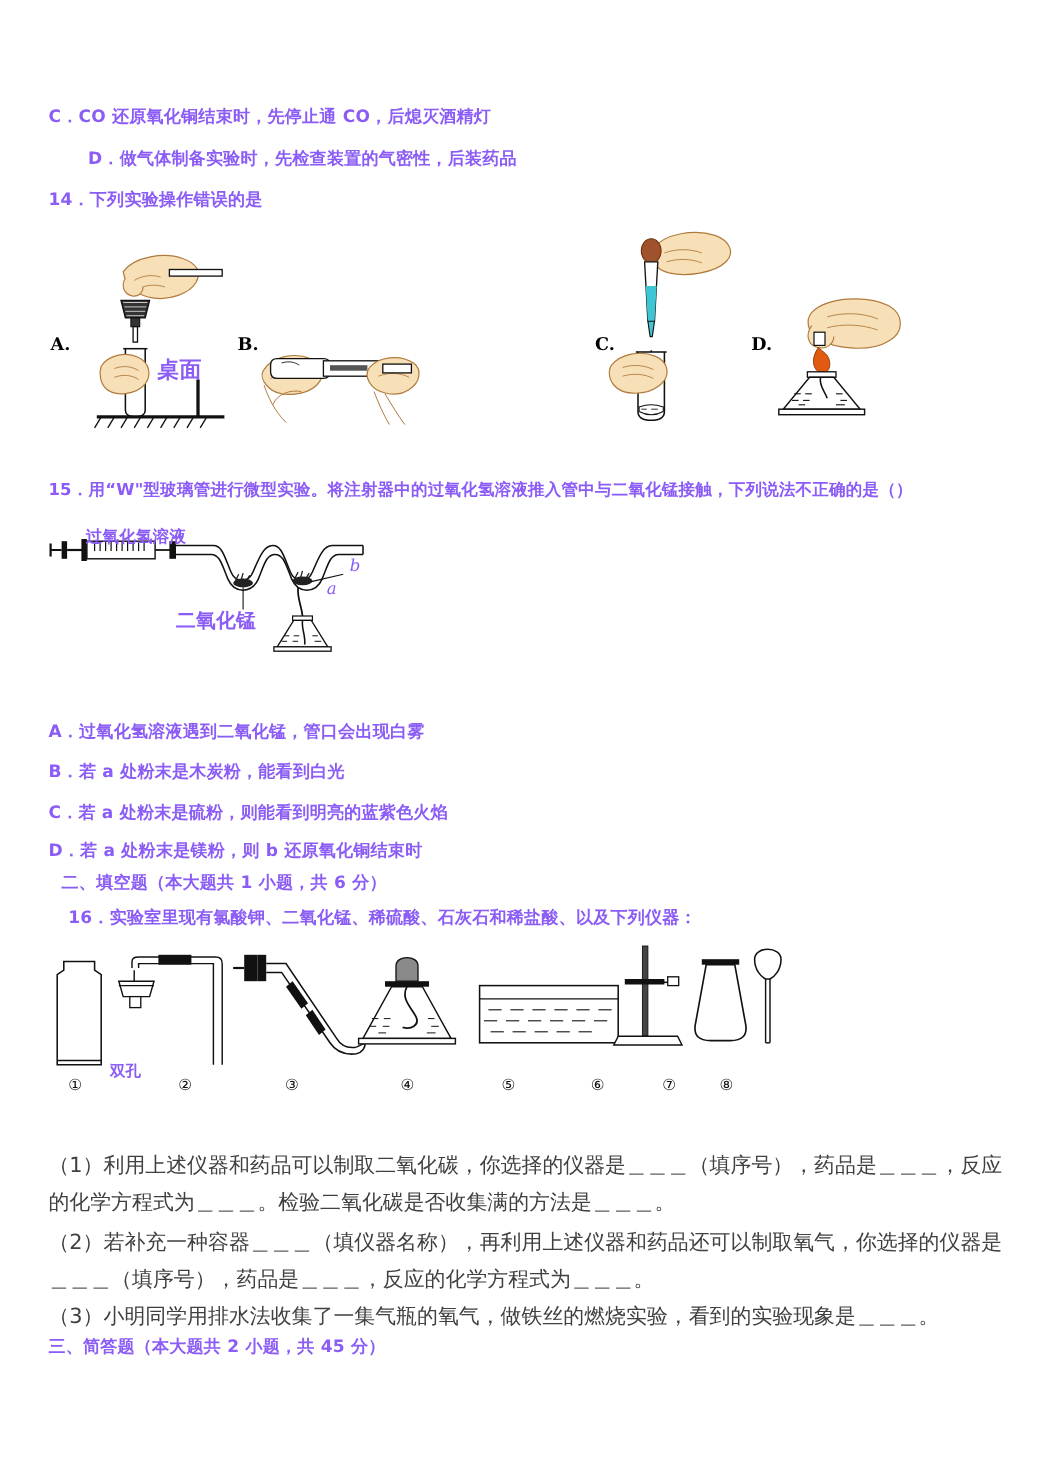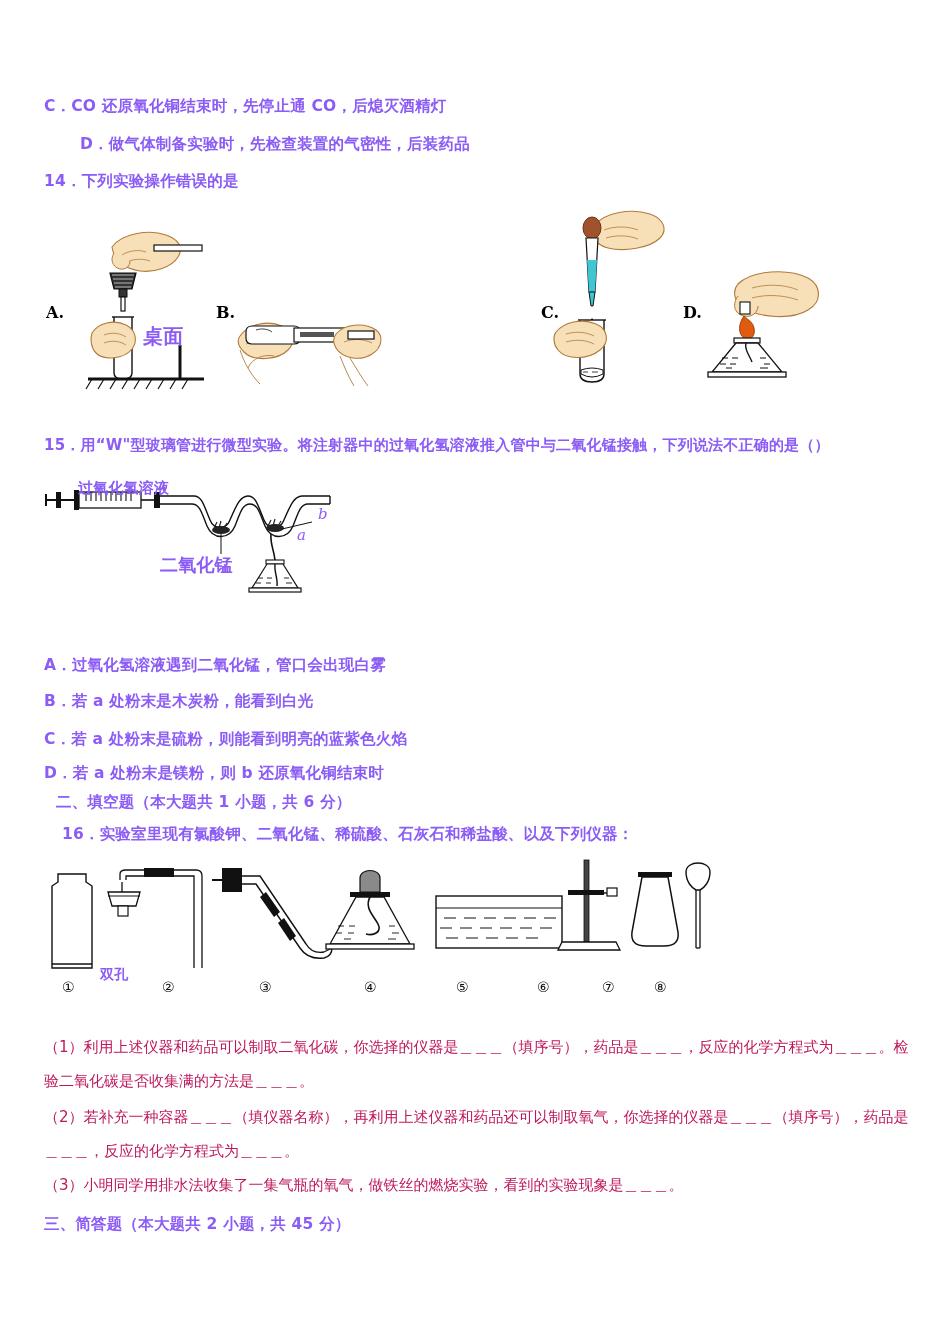--- a/index.html
+++ b/index.html
@@ -26,24 +26,25 @@
     font-family: "DejaVu Serif", "Liberation Serif", serif;
     font-size: 15.5px;
     line-height: 1.45;
     letter-spacing: 0.2px;
     white-space: nowrap;
     color: #8b5cf6;
   }
   .bold { font-weight: bold; }
   .wrapline {
     position: absolute;
-    font-size: 15px;
+    font-size: 19px;
     line-height: 34px;
     white-space: normal;
-    color: #be185d;
+    color: #404040;
+    margin-top: 12px;
   }
   .optlabel {
     position: absolute;
     font-weight: bold;
     font-size: 16px;
     font-family: "DejaVu Serif", "Liberation Serif", serif;
   }
   .figure { position: absolute; }
   svg { display: block; overflow: visible; }
   .cn { font-family: "DejaVu Sans", "Liberation Sans", sans-serif; }

